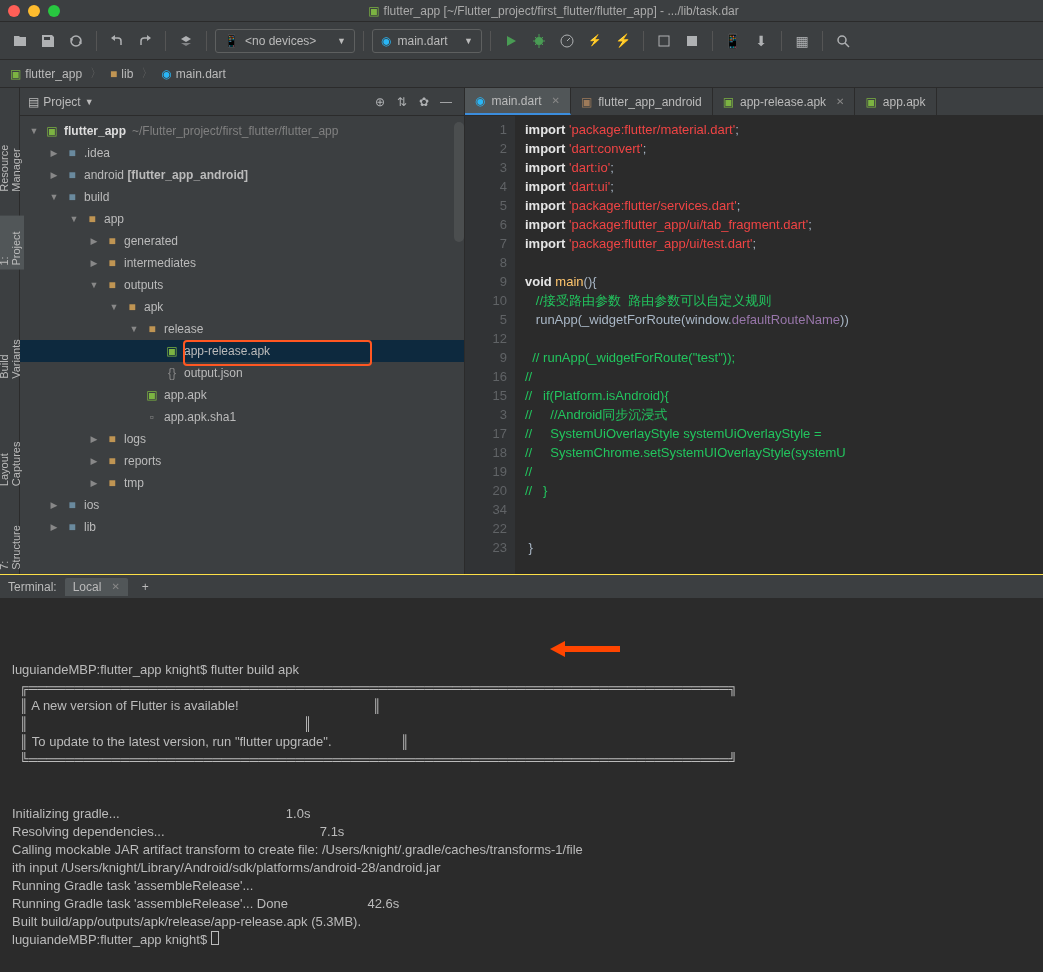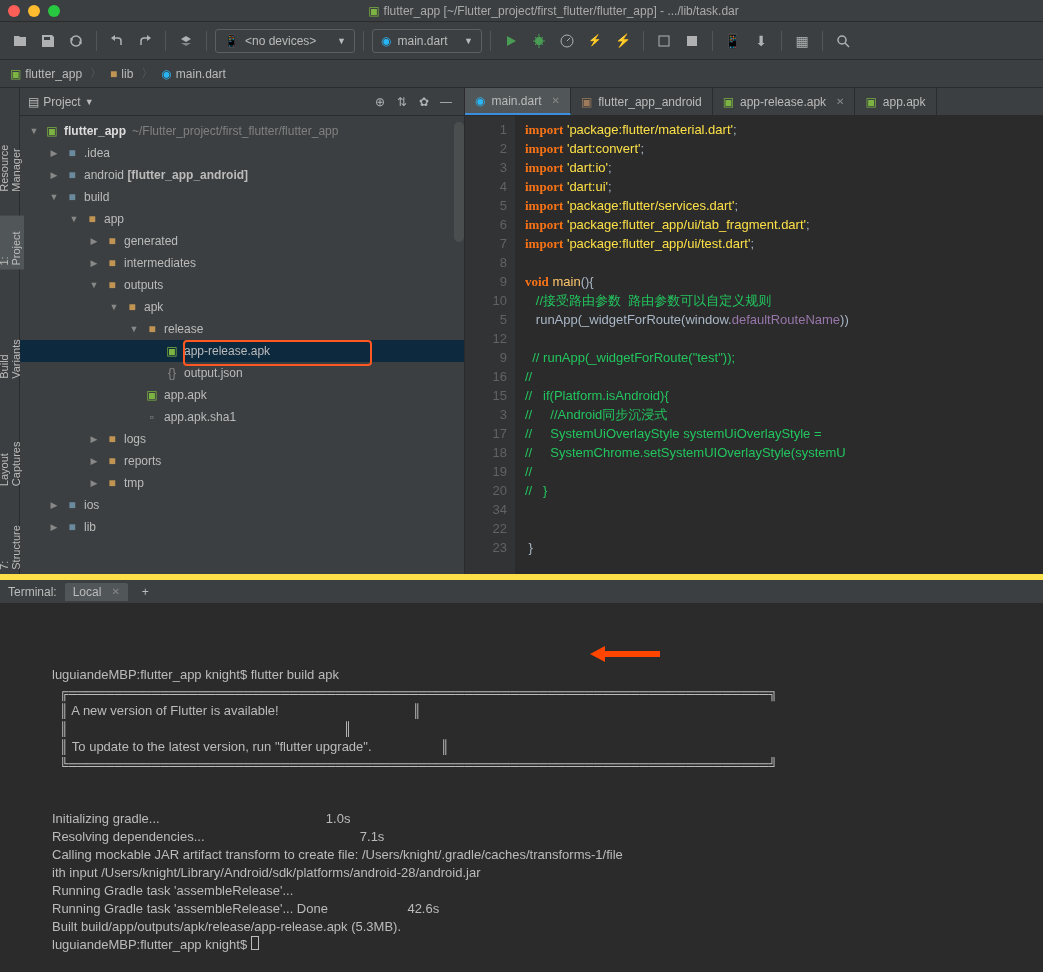--- a/index.html
+++ b/index.html
@@ -55,31 +55,31 @@
 .editor-tabs { height: 28px; display: flex; align-items: stretch; background: #3c3f41; border-bottom: 1px solid #2b2b2b; }
 .etab { display: flex; align-items: center; padding: 0 10px; gap: 6px; border-right: 1px solid #2b2b2b; cursor: pointer; color: #bbb; }
 .etab.active { background: #515658; border-bottom: 2px solid #3b8ddd; }
 .etab-close { font-size: 10px; color: #888; margin-left: 4px; }
 
 .code-area { flex: 1; display: flex; font-family: Menlo, Monaco, monospace; font-size: 13px; overflow: hidden; }
 .gutter { width: 50px; background: #313335; color: #606366; text-align: right; padding: 4px 8px 4px 0; line-height: 19px; }
 .gutter .ln { height: 19px; }
 .code { flex: 1; padding: 4px 0 4px 10px; line-height: 19px; white-space: pre; overflow: hidden; position: relative; }
 .code-line { height: 19px; color: #a9b7c6; }
-.kw { color: #f97316; font-weight: bold; font-family: Liberation Serif, serif; }
-.str { color: #fde047; }
+.kw { color: #e5e5e5; font-weight: bold; }
+.str { color: #ef4444; }
 .cm { color: #22c55e; }
 .fn { color: #ffc66d; }
 .id { color: #9876aa; }
 
-.terminal-panel { background: #2b2b2b; border-top: 6px solid #fde047; display: flex; flex-direction: column; }
+.terminal-panel { background: #2b2b2b; border-top: 1px solid #fde047; display: flex; flex-direction: column; }
 .term-header { height: 24px; display: flex; align-items: center; background: #3c3f41; border-bottom: 1px solid #2b2b2b; padding: 0 8px; gap: 8px; }
 .term-tab { background: #515658; padding: 2px 8px; display: flex; align-items: center; gap: 6px; border-radius: 2px 2px 0 0; }
 .term-plus { color: #bbb; cursor: pointer; padding: 0 6px; }
-.term-body { flex: 1; padding: 8px 12px; font-family: Menlo, Monaco, monospace; font-size: 13px; color: #bbb; line-height: 18px; white-space: pre; overflow: hidden; position: relative; margin-left: 40px; }
+.term-body { flex: 1; padding: 8px 12px; font-family: Menlo, Monaco, monospace; font-size: 13px; color: #bbb; line-height: 18px; white-space: pre; overflow: hidden; position: relative; }
 .term-line { height: 18px; display: flex; }
 .arrow-annotation { position: absolute; left: 550px; top: 4px; color: #ff4500; font-size: 24px; }
 .cursor-block { display: inline-block; width: 8px; height: 14px; border: 1px solid #bbb; }
 
 svg { display: block; }
 .bracket-bold { font-weight: bold; }
 </style>
 </head>
 <body>
 

